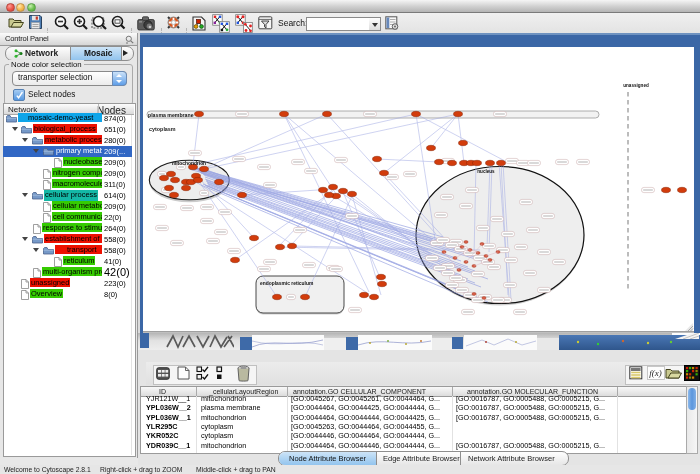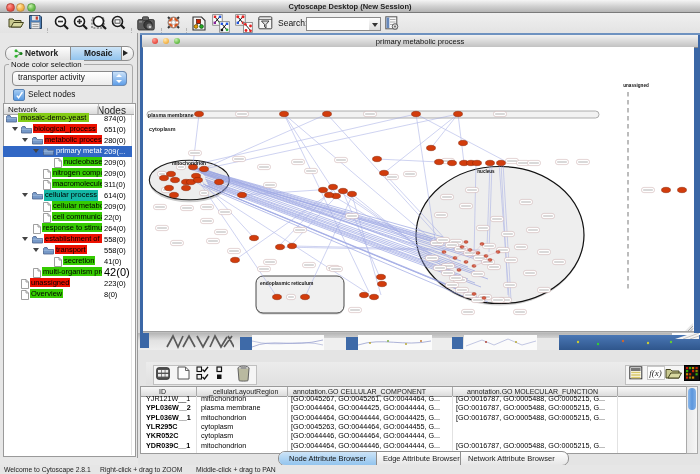--- a/index.html
+++ b/index.html
@@ -4,21 +4,20 @@
 body{width:700px;height:474px;overflow:hidden;position:relative;background:#e8e8e8;font-family:"Liberation Sans",sans-serif;-webkit-font-smoothing:antialiased}
 .abs{position:absolute}
 .sep{position:absolute;top:15px;height:15px;border-left:1px dashed #b5b5b5;width:0}
 </style></head>
 <body>
 
 <div class="abs" style="left:0;top:0;width:700px;height:12px;background:linear-gradient(#f5f5f5,#cfcfcf 55%,#b4b4b4);border-bottom:1px solid #7a7a7a">
  <div class="abs" style="left:5.5px;top:2.5px;width:7px;height:7px;border-radius:50%;background:radial-gradient(circle at 35% 30%,#ff9f97,#ec5347 55%,#c93a30);border:0.5px solid #b5443c"></div>
  <div class="abs" style="left:16px;top:2.5px;width:7px;height:7px;border-radius:50%;background:radial-gradient(circle at 35% 30%,#ffe9b0,#f6b74e 55%,#d99b34);border:0.5px solid #c09048"></div>
  <div class="abs" style="left:26.5px;top:2.5px;width:7px;height:7px;border-radius:50%;background:radial-gradient(circle at 35% 30%,#c8f0b0,#6cc04e 55%,#4da237);border:0.5px solid #5a9e4a"></div>
- <div class="abs" style="left:0;top:1.5px;width:700px;text-align:center;font-size:7.5px;font-weight:bold;color:#1c1c1c">Cytoscape Desktop (New Session)</div>
 </div>
 
 <div class="abs" style="left:0;top:13px;width:700px;height:20px;background:linear-gradient(#f0f0f0,#e3e3e3);border-bottom:1px solid #9e9e9e">
 
  <svg class="abs" style="left:8px;top:2px" width="16" height="15" viewBox="0 0 16 15">
   <path d="M1 12 L1 4 L5 4 L6.5 5.5 L13 5.5 L13 12 Z" fill="#c9c98f" stroke="#44441f" stroke-width="1"></path>
   <path d="M3 12 L5.5 7.5 L15.5 7.5 L13 12 Z" fill="#d8d8a0" stroke="#44441f" stroke-width="1"></path>
  </svg>
 
  <svg class="abs" style="left:29px;top:2px" width="13" height="14" viewBox="0 0 13 14">
@@ -131,20 +130,28 @@
   <rect x="1.5" y="1.5" width="2.8" height="10.5" fill="#6688bb"></rect>
   <line x1="5" y1="3.5" x2="10.5" y2="3.5" stroke="#999" stroke-width="0.8"></line>
   <line x1="5" y1="6" x2="10.5" y2="6" stroke="#999" stroke-width="0.8"></line>
   <line x1="5" y1="8.5" x2="10.5" y2="8.5" stroke="#999" stroke-width="0.8"></line>
   <circle cx="10" cy="10.5" r="2.8" fill="#ddd" stroke="#444" stroke-width="0.8"></circle>
   <circle cx="10" cy="10.5" r="1" fill="#666"></circle>
  </svg>
 </div>
 
 <div class="abs" style="left:0;top:33px;width:137px;height:425px;background:#e7e7e7;border-right:1px solid #9a9a9a">
+ <div class="abs" style="left:0;top:0;width:137px;height:12px;background:linear-gradient(#fbfbfb,#d6d6d6);border-bottom:1px solid #9a9a9a">
+   <div class="abs" style="left:5px;top:1px;font-size:7.6px;color:#1a1a1a;letter-spacing:-0.2px">Control Panel</div>
+   <svg class="abs" style="left:125px;top:2px" width="9" height="9" viewBox="0 0 9 9">
+        <circle cx="3.8" cy="3.8" r="2.6" fill="none" stroke="#777" stroke-width="1"></circle>
+        <line x1="5.8" y1="5.8" x2="8.2" y2="8.2" stroke="#777" stroke-width="1.2"></line>
+        <line x1="1" y1="8" x2="3" y2="8" stroke="#777" stroke-width="1"></line>
+      </svg>
+ </div>
 
  <div class="abs" style="left:5px;top:13px;width:127px;height:13px;border:1px solid #8e8e8e;border-radius:7px;background:linear-gradient(#fefefe,#e2e2e2);overflow:hidden">
    <div class="abs" style="left:64px;top:0;width:50px;height:13px;background:linear-gradient(#cde4f7,#92c4ee);border-left:1px solid #8e8e8e;border-right:1px solid #8e8e8e"></div>
    <svg class="abs" style="left:8px;top:2px" width="9" height="9" viewBox="0 0 9 9">
         <circle cx="2" cy="1.8" r="1.5" fill="#33bb33"></circle>
         <circle cx="2" cy="7.2" r="1.5" fill="#33bb33"></circle>
         <circle cx="7" cy="4.5" r="1.5" fill="#117711"></circle>
         <path d="M2 1.8 L7 4.5 L2 7.2" fill="none" stroke="#2a8a2a" stroke-width="0.8"></path>
       </svg>
    <div class="abs" style="left:19px;top:1px;font-size:8.4px;font-weight:bold;color:#222">Network</div>
@@ -153,21 +160,21 @@
  </div>
 
  <div class="abs" style="left:4px;top:31px;width:127px;height:39px;border:1px solid #aaa;border-radius:3px"></div>
  <div class="abs" style="left:9px;top:26.5px;background:#e7e7e7;padding:0 2px;font-size:7.8px;color:#111">Node color selection</div>
 
  <div class="abs" style="left:12px;top:38px;width:113px;height:13px;background:linear-gradient(#fff,#ececec);border:1px solid #8a8a8a;border-radius:4px"></div>
  <div class="abs" style="left:112px;top:38px;width:13px;height:13px;background:linear-gradient(#cbe2f9,#5f9ee8);border:1px solid #6b8bb5;border-radius:0 4px 4px 0">
    <div style="position:absolute;left:3px;top:2px;width:0;height:0;border-left:3px solid transparent;border-right:3px solid transparent;border-bottom:3.5px solid #fff"></div>
    <div style="position:absolute;left:3px;top:7.5px;width:0;height:0;border-left:3px solid transparent;border-right:3px solid transparent;border-top:3.5px solid #fff"></div>
  </div>
- <div class="abs" style="left:18px;top:40px;font-size:8.2px;color:#111">transporter activity</div>
+ <div class="abs" style="left:18px;top:40px;font-size:8.2px;color:#111">transporter selection</div>
 
  <div class="abs" style="left:13px;top:56px;width:10px;height:10px;background:linear-gradient(#a6ccf2,#5598e2);border:1px solid #5580b3;border-radius:2px">
    <svg style="position:absolute;left:0.5px;top:0.5px" width="9" height="9" viewBox="0 0 9 9">
         <path d="M1.8 4.6 L3.6 6.8 L7.4 1.2" fill="none" stroke="#fff" stroke-width="1.5"></path>
       </svg>
  </div>
  <div class="abs" style="left:28px;top:57px;font-size:8.2px;color:#111">Select nodes</div>
 
  <div class="abs" style="left:3px;top:70px;width:131px;height:352px;background:#fff;border:1px solid #9a9a9a">
   <div class="abs" style="left:127px;top:10px;width:0;height:341px;border-left:1px solid #e3e3e3"></div>
@@ -176,21 +183,21 @@
     <span class="abs" style="left:93px;top:0.5px;font-size:10px;color:#222">Nodes</span>
     <span class="abs" style="left:94px;top:0;height:10px;border-left:1px solid #bbb"></span>
   </div>
  </div>
  <div class="abs" style="left:3px;top:70px;width:131px;height:352px;overflow:hidden">
   <div class="abs" style="left:-3px;top:-103px;width:137px;height:460px">
 <svg style="position:absolute;left:6px;top:114px" width="11" height="9" viewBox="0 0 11 9">
           <path d="M0.5 2.5 L0.5 8 L10.5 8 L10.5 3.5 L5 3.5 L4 1.5 L1.5 1.5 Z" fill="#7699c8" stroke="#49618c" stroke-width="0.8"></path>
           <path d="M0.5 4.2 L10.5 4.2" stroke="#a9c2e0" stroke-width="0.8"></path>
         </svg>
-<div style="position:absolute;left:18px;top:113px;width:84px;height:11px;overflow:hidden;white-space:nowrap;font-size:7.5px;line-height:10.5px"><span style="background:#84cc16;color:#000;padding:0 3px">mosaic-demo-yeast</span></div>
+<div style="position:absolute;left:18px;top:113px;width:84px;height:11px;overflow:hidden;white-space:nowrap;font-size:7.5px;line-height:10.5px"><span style="background:#0ea5e9;color:#000;padding:0 10px">mosaic-demo-yeast</span></div>
 <div style="position:absolute;left:104px;top:113px;width:28px;height:11px;overflow:hidden;font-size:7.5px;line-height:11px;color:#000">874(0)</div>
 <div style="position:absolute;left:12px;top:127px;width:0;height:0;border-left:3.5px solid transparent;border-right:3.5px solid transparent;border-top:4.5px solid #444"></div>
 <svg style="position:absolute;left:21px;top:125px" width="11" height="9" viewBox="0 0 11 9">
           <path d="M0.5 2.5 L0.5 8 L10.5 8 L10.5 3.5 L5 3.5 L4 1.5 L1.5 1.5 Z" fill="#7699c8" stroke="#49618c" stroke-width="0.8"></path>
           <path d="M0.5 4.2 L10.5 4.2" stroke="#a9c2e0" stroke-width="0.8"></path>
         </svg>
 <div style="position:absolute;left:33px;top:124px;width:69px;height:11px;overflow:hidden;white-space:nowrap;font-size:7.5px;line-height:10.5px"><span style="background:#ed1000;color:#000;padding:0 1px">biological_process</span></div>
 <div style="position:absolute;left:104px;top:124px;width:28px;height:11px;overflow:hidden;font-size:7.5px;line-height:11px;color:#000">651(0)</div>
 <div style="position:absolute;left:22px;top:138px;width:0;height:0;border-left:3.5px solid transparent;border-right:3.5px solid transparent;border-top:4.5px solid #444"></div>
 <svg style="position:absolute;left:32px;top:136px" width="11" height="9" viewBox="0 0 11 9">
@@ -255,27 +262,27 @@
           <path d="M0.5 2.5 L0.5 8 L10.5 8 L10.5 3.5 L5 3.5 L4 1.5 L1.5 1.5 Z" fill="#7699c8" stroke="#49618c" stroke-width="0.8"></path>
           <path d="M0.5 4.2 L10.5 4.2" stroke="#a9c2e0" stroke-width="0.8"></path>
         </svg>
 <div style="position:absolute;left:44px;top:234px;width:58px;height:11px;overflow:hidden;white-space:nowrap;font-size:7.5px;line-height:10.5px"><span style="background:#ed1000;color:#000;padding:0 1px">establishment of lo</span></div>
 <div style="position:absolute;left:104px;top:234px;width:28px;height:11px;overflow:hidden;font-size:7.5px;line-height:11px;color:#000">558(0)</div>
 <div style="position:absolute;left:33px;top:248px;width:0;height:0;border-left:3.5px solid transparent;border-right:3.5px solid transparent;border-top:4.5px solid #444"></div>
 <svg style="position:absolute;left:43px;top:246px" width="11" height="9" viewBox="0 0 11 9">
           <path d="M0.5 2.5 L0.5 8 L10.5 8 L10.5 3.5 L5 3.5 L4 1.5 L1.5 1.5 Z" fill="#7699c8" stroke="#49618c" stroke-width="0.8"></path>
           <path d="M0.5 4.2 L10.5 4.2" stroke="#a9c2e0" stroke-width="0.8"></path>
         </svg>
-<div style="position:absolute;left:55px;top:245px;width:47px;height:11px;overflow:hidden;white-space:nowrap;font-size:7.5px;line-height:10.5px"><span style="background:#ed1000;color:#000;padding:0 1px">transport</span></div>
+<div style="position:absolute;left:55px;top:245px;width:47px;height:11px;overflow:hidden;white-space:nowrap;font-size:7.5px;line-height:10.5px"><span style="background:#ed1000;color:#000;padding:0 12px">transport</span></div>
 <div style="position:absolute;left:104px;top:245px;width:28px;height:11px;overflow:hidden;font-size:7.5px;line-height:11px;color:#000">558(0)</div>
 <svg style="position:absolute;left:54px;top:256.5px" width="8" height="10" viewBox="0 0 8 10">
           <path d="M0.5 0.5 L5 0.5 L7.5 3 L7.5 9.5 L0.5 9.5 Z" fill="#fff" stroke="#888" stroke-width="0.8"></path>
           <path d="M5 0.5 L5 3 L7.5 3" fill="none" stroke="#888" stroke-width="0.8"></path>
         </svg>
-<div style="position:absolute;left:63px;top:256px;width:39px;height:11px;overflow:hidden;white-space:nowrap;font-size:7.5px;line-height:10.5px"><span style="background:#35cb01;color:#000;padding:0 1px">secretion</span></div>
+<div style="position:absolute;left:63px;top:256px;width:39px;height:11px;overflow:hidden;white-space:nowrap;font-size:7.5px;line-height:10.5px"><span style="background:#35cb01;color:#000;padding:0 1px">reticulum</span></div>
 <div style="position:absolute;left:104px;top:256px;width:28px;height:11px;overflow:hidden;font-size:7.5px;line-height:11px;color:#000">41(0)</div>
 <svg style="position:absolute;left:33px;top:267.5px" width="8" height="10" viewBox="0 0 8 10">
           <path d="M0.5 0.5 L5 0.5 L7.5 3 L7.5 9.5 L0.5 9.5 Z" fill="#fff" stroke="#888" stroke-width="0.8"></path>
           <path d="M5 0.5 L5 3 L7.5 3" fill="none" stroke="#888" stroke-width="0.8"></path>
         </svg>
 <div style="position:absolute;left:42px;top:267px;width:60px;height:11px;overflow:hidden;white-space:nowrap;font-size:7.5px;line-height:10.5px"><span style="background:#35cb01;color:#000;padding:0 1px">multi-organism pro</span></div>
 <div style="position:absolute;left:104px;top:267px;width:28px;height:11px;overflow:hidden;font-size:11px;line-height:11px;color:#000">42(0)</div>
 <svg style="position:absolute;left:21px;top:278.5px" width="8" height="10" viewBox="0 0 8 10">
           <path d="M0.5 0.5 L5 0.5 L7.5 3 L7.5 9.5 L0.5 9.5 Z" fill="#fff" stroke="#888" stroke-width="0.8"></path>
           <path d="M5 0.5 L5 3 L7.5 3" fill="none" stroke="#888" stroke-width="0.8"></path>
@@ -336,26 +343,20 @@
         <circle cx="55" cy="3" r="1.2" fill="#c63"></circle>
         <circle cx="80" cy="5" r="1.2" fill="#cc3"></circle>
         <circle cx="103" cy="4" r="1.2" fill="#6c3"></circle>
    </svg>
  </div>
 
  <div class="abs" style="left:2px;top:0;width:560px;height:300px">
   <div class="abs" style="left:0;top:0;width:560px;height:300px;background:#3b67a6"></div>
   <div class="abs" style="left:0;top:0;width:560px;height:2px;background:#6e92c0"></div>
 
-  <div class="abs" style="left:2px;top:2px;width:556px;height:12px;background:linear-gradient(#f2f2f2,#c2c2c2);border-bottom:1px solid #8a8a8a">
-   <div class="abs" style="left:10px;top:3px;width:6px;height:6px;border-radius:50%;background:radial-gradient(circle at 35% 30%,#ff9f97,#ec5347 60%,#c93a30)"></div>
-   <div class="abs" style="left:21px;top:3px;width:6px;height:6px;border-radius:50%;background:radial-gradient(circle at 35% 30%,#ffe9b0,#f6b74e 60%,#d99b34)"></div>
-   <div class="abs" style="left:32px;top:3px;width:6px;height:6px;border-radius:50%;background:radial-gradient(circle at 35% 30%,#c8f0b0,#6cc04e 60%,#4da237)"></div>
-   <div class="abs" style="left:0;top:2px;width:556px;text-align:center;font-size:7.6px;color:#111">primary metabolic process</div>
-  </div>
 
   <div class="abs" style="left:3px;top:14px;width:551px;height:284px;background:#fff;overflow:hidden">
 <svg width="551" height="284" viewBox="0 0 551 284" style="position:absolute;left:0;top:0">
 <rect x="0" y="0" width="551" height="284" fill="#ffffff"></rect>
 <rect x="4" y="64" width="452" height="7" rx="3.5" fill="#f2f2f2" stroke="#999" stroke-width="0.8"></rect>
 <ellipse cx="46.3" cy="134" rx="40" ry="20" fill="#00000033" transform="translate(0,1.3)"></ellipse>
 <ellipse cx="46.3" cy="133" rx="40" ry="19.8" fill="#ededed" stroke="#1a1a1a" stroke-width="1.1"></ellipse>
 <ellipse cx="357" cy="189.5" rx="84" ry="69" fill="#00000030"></ellipse>
 <ellipse cx="357" cy="188" rx="84" ry="68.5" fill="#eeeeee" stroke="#111" stroke-width="1.2"></ellipse>
 <rect x="113" y="230.5" width="88" height="37" rx="7" fill="#00000030"></rect>

